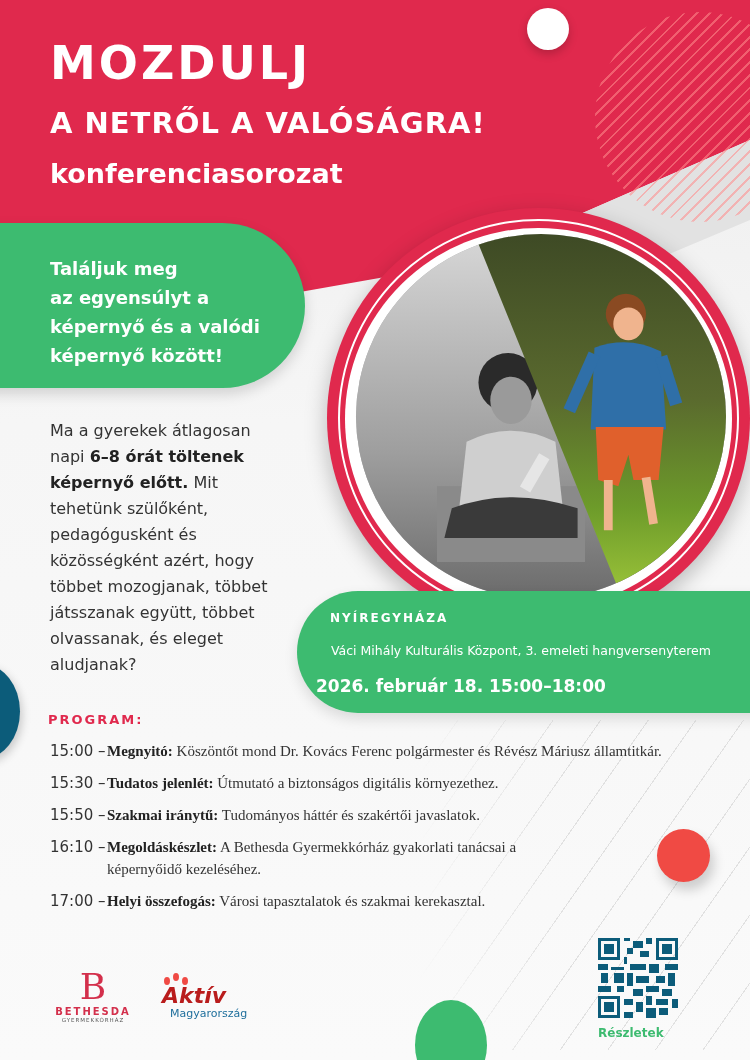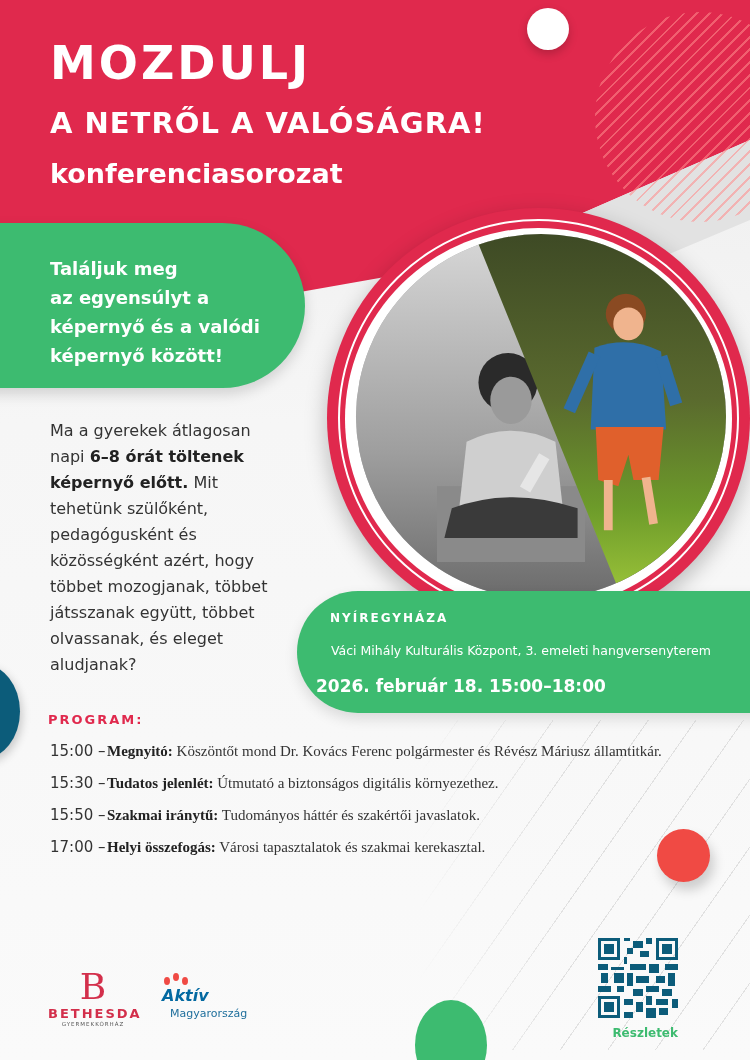--- a/index.html
+++ b/index.html
@@ -35,29 +35,29 @@
   .ptime { width:57px; flex:none; }
   .pbody { width:640px;font-family:Liberation Serif, serif; }
   .pbody b { color:#222; }
   .diag-lines { position:absolute; left:420px; top:720px; width:330px; height:330px;
      background:repeating-linear-gradient(-55deg, transparent 0 38px, rgba(200,200,200,0.5) 38px 39px); 
      -webkit-mask-image:linear-gradient(90deg, transparent, #000 40%); mask-image:linear-gradient(90deg, transparent 0%, #000 45%); }
   .red-dot { position:absolute; left:657px; top:829px; width:53px; height:53px; border-radius:50%; background:#f04a44; box-shadow:4px 8px 12px rgba(0,0,0,0.18); }
   .green-dot { position:absolute; left:415px; top:1000px; width:72px; height:90px; border-radius:50%; background:#3dbb70; }
   .logo-bethesda { position:absolute; left:48px; top:968px; width:90px; text-align:center; }
   .logo-bethesda .b { font-family:"DejaVu Serif", serif; color:#d32f4b; font-size:36px; line-height:38px; }
-  .logo-bethesda .n1 { color:#d32f4b; font-size:13px; letter-spacing:2px; font-weight:bold; }
+  .logo-bethesda .n1 { color:#d32f4b; font-size:10px; letter-spacing:2px; font-weight:bold; }
   .logo-bethesda .n2 { color:#555; font-size:5.5px; letter-spacing:1px; }
   .logo-aktiv { position:absolute; left:162px; top:973px; }
   .logo-aktiv .dots { position:relative; height:12px; width:30px; }
   .logo-aktiv .dots span { position:absolute; width:6px; height:8px; border-radius:50%; background:#f04a44; }
-  .logo-aktiv .w1 { color:#0369a1; font-weight:bold; font-size:16px; line-height:22px; font-style:italic; }
+  .logo-aktiv .w1 { color:#b91c1c; font-weight:bold; font-size:22px; line-height:22px; font-style:italic; }
   .logo-aktiv .w2 { color:#1f6f9c; font-size:11px; margin-left:8px;text-align:center; }
   .qr { position:absolute; left:598px; top:938px; width:80px; height:80px; }
-  .qr-label { position:absolute; left:598px; top:1026px; width:80px; text-align:right; color:#3dbb70; font-weight:bold; font-size:12px; }
+  .qr-label { position:absolute; left:598px; top:1026px; width:80px; text-align:left; color:#3dbb70; font-weight:bold; font-size:12px; }
 </style>
 </head>
 <body>
 
 <div class="bg-gradient"></div>
 
 <svg class="red-shape" viewBox="0 0 750 1060">
   <polygon points="0,0 750,0 750,140 470,262 300,292 0,300" fill="#e0294d"></polygon>
   <polygon points="750,140 750,220 560,300 470,262" fill="#e2e2e2"></polygon>
 </svg>
@@ -122,20 +122,24 @@
     <span class="ptime">15:00 –</span>
     <span class="pbody"><b>Megnyitó:</b><span> Köszöntőt mond Dr. Kovács Ferenc polgármester és Révész Máriusz államtitkár.</span></span>
   </div>
   <div class="prow">
     <span class="ptime">15:30 –</span>
     <span class="pbody"><b>Tudatos jelenlét:</b><span> Útmutató a biztonságos digitális környezethez.</span></span>
   </div>
   <div class="prow">
     <span class="ptime">15:50 –</span>
     <span class="pbody"><b>Szakmai iránytű:</b><span> Tudományos háttér és szakértői javaslatok.</span></span>
+  </div>
+  <div class="prow">
+    <span class="ptime">16:10 –</span>
+    <span class="pbody" style="width:480px"><b>Megoldáskészlet:</b><span> A Bethesda Gyermekkórház gyakorlati tanácsai a képernyőidő kezeléséhez.</span></span>
   </div>
   <div class="prow">
     <span class="ptime">17:00 –</span>
     <span class="pbody"><b>Helyi összefogás:</b><span> Városi tapasztalatok és szakmai kerekasztal.</span></span>
   </div>
 </div>
 
 <div class="red-dot"></div>
 <div class="green-dot"></div>
 

